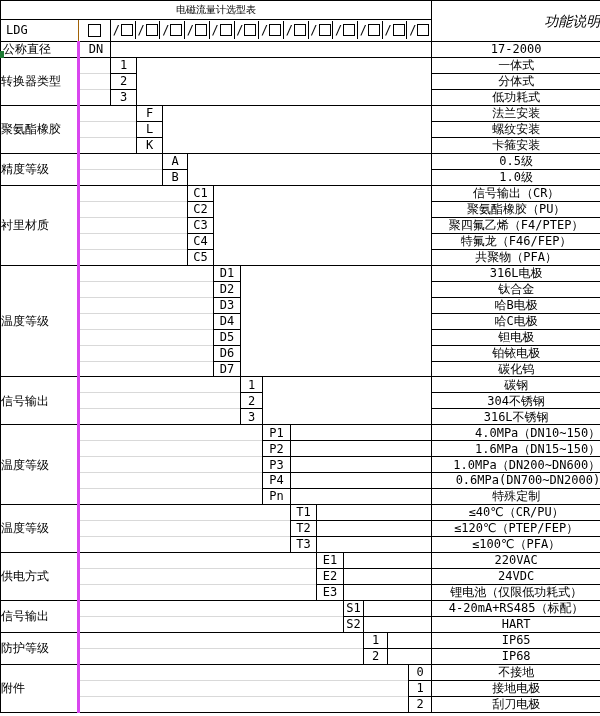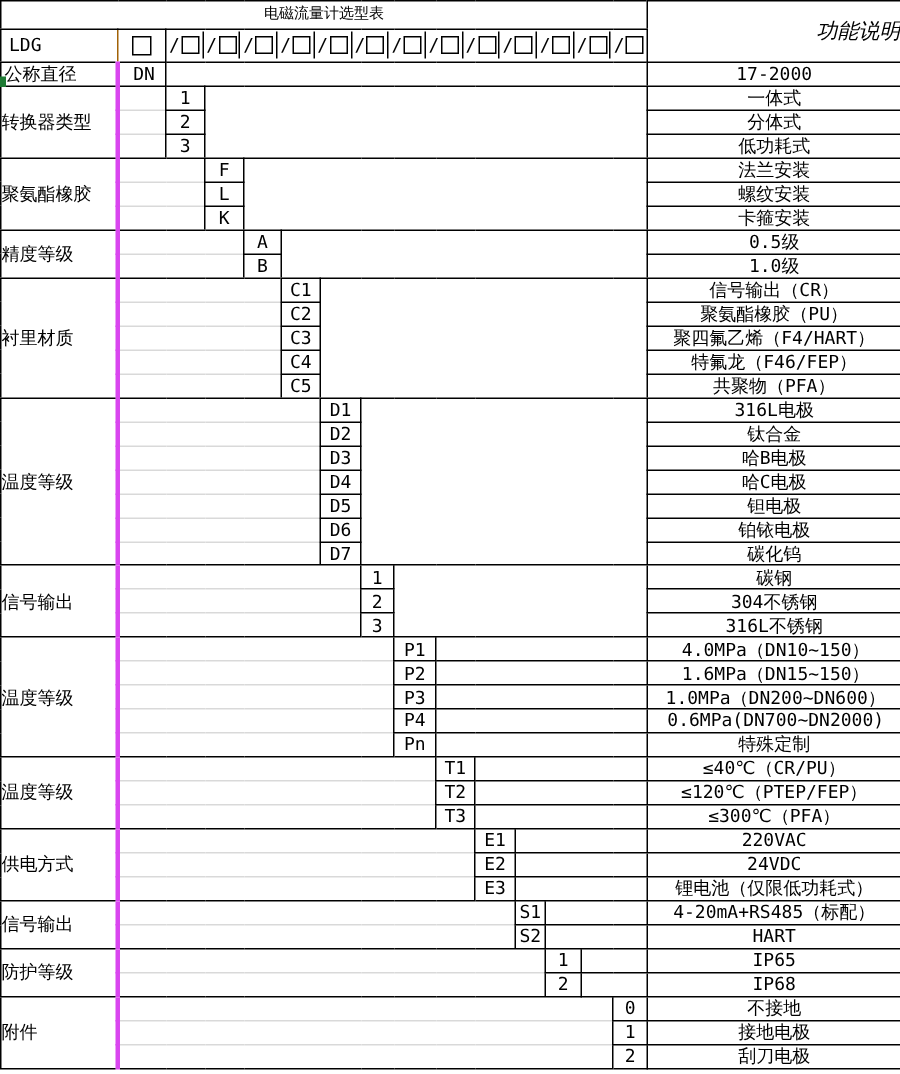--- a/index.html
+++ b/index.html
@@ -18,21 +18,21 @@
   .boxitem:last-child{border-right:none;}
   .sq{display:inline-block;width:10px;height:10px;border:1px solid #000;background:#fff;}
   .sq.big{width:11px;height:11px;vertical-align:middle;}
   .lbl{border-right:3px solid #d946ef;font-family:Liberation Serif, serif;}
   .code{border:1px solid #000;text-align:center;}
   .before{border-top:1px solid transparent;}
   .before.ft{border-top:1px solid #d9d9d9;}
   .after{}
   .bkb{border-bottom:1px solid #000;}
   .desc{border-left:1px solid #000;border-bottom:1px solid #000;text-align:center;}
-  .desc.dl{text-align:center;padding-left:2px;}
+  .desc.dl{text-align:right;padding-left:2px;}
   .gb{border-bottom:1px solid #000;}
   .artifact{position:absolute;left:0;top:51px;width:4px;height:7px;}
 </style>
 </head>
 <body>
 
 <div id="page">
   <table>
     <colgroup id="cols">
         <col style="width: 78px;">
@@ -179,21 +179,21 @@
           <td class="desc">信号输出（CR）</td>
         </tr>
         <tr>
           <td class="before ft" colspan="4" style="border-top-color: rgb(217, 217, 217);"></td>
           <td class="code">C2</td>
           <td class="desc">聚氨酯橡胶（PU）</td>
         </tr>
         <tr>
           <td class="before ft" colspan="4" style="border-top-color: rgb(217, 217, 217);"></td>
           <td class="code">C3</td>
-          <td class="desc">聚四氟乙烯（F4/HART）</td>
+          <td class="desc">聚四氟乙烯（F4/PTEP）</td>
         </tr>
         <tr>
           <td class="before ft" colspan="4" style="border-top-color: rgb(217, 217, 217);"></td>
           <td class="code">C4</td>
           <td class="desc">特氟龙（F46/FEP）</td>
         </tr>
         <tr>
           <td class="before ft gb" colspan="4" style="border-top-color: rgb(217, 217, 217);"></td>
           <td class="code">C5</td>
           <td class="desc">共聚物（PFA）</td>
@@ -293,21 +293,21 @@
         <tr>
           <td class="before ft" colspan="8" style="border-top-color: rgb(217, 217, 217);"></td>
           <td class="code">T2</td>
           <td class="after bkb" colspan="5"></td>
           <td class="desc">≤120℃（PTEP/FEP）</td>
         </tr>
         <tr>
           <td class="before ft gb" colspan="8" style="border-top-color: rgb(217, 217, 217);"></td>
           <td class="code">T3</td>
           <td class="after gb" colspan="5"></td>
-          <td class="desc">≤300℃（PFA）</td>
+          <td class="desc">≤100℃（PFA）</td>
         </tr>
         <tr>
           <td class="lbl gb" rowspan="3">供电方式</td>
           <td class="before" colspan="9"></td>
           <td class="code">E1</td>
           <td class="after bkb" colspan="4"></td>
           <td class="desc">220VAC</td>
         </tr>
         <tr>
           <td class="before ft" colspan="9" style="border-top-color: rgb(217, 217, 217);"></td>

